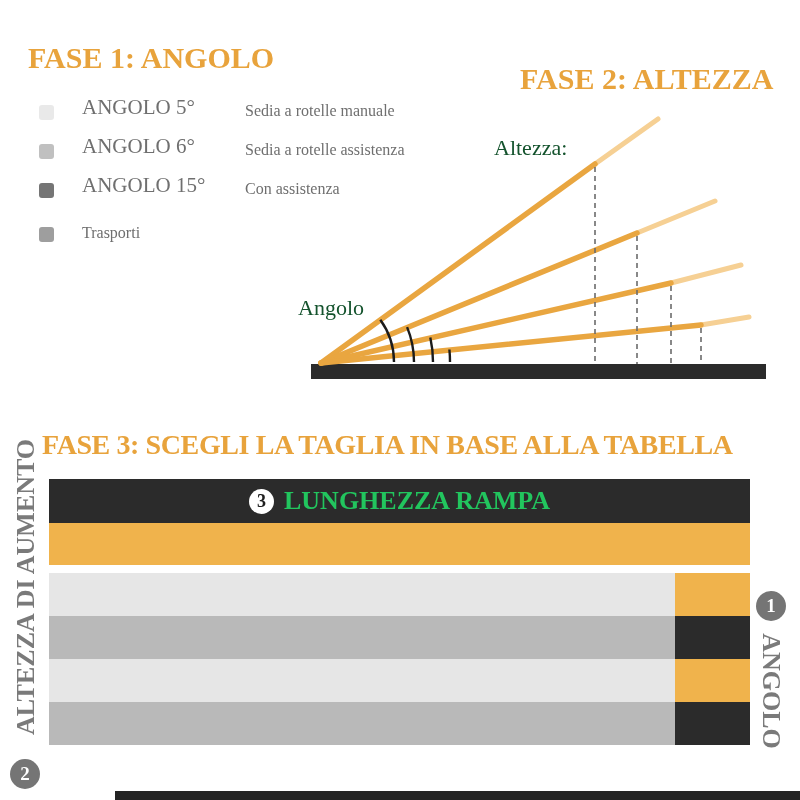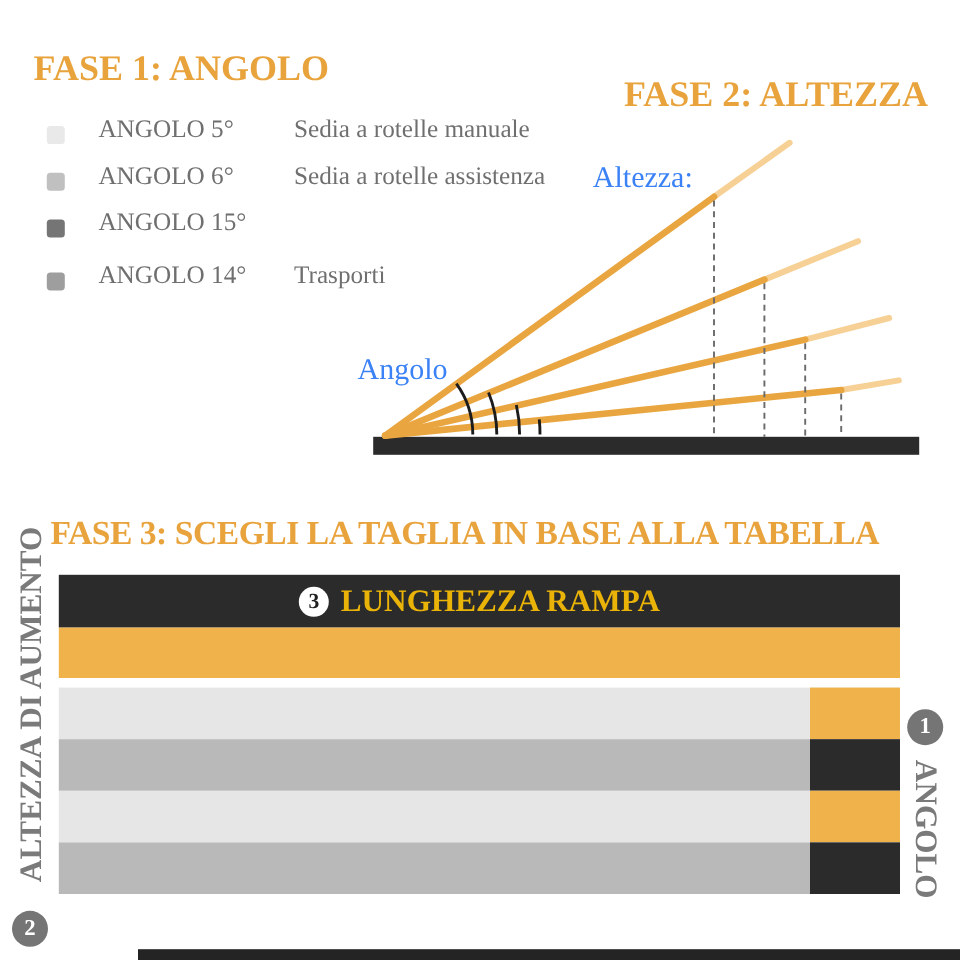--- a/index.html
+++ b/index.html
@@ -8,30 +8,30 @@
   .canvas { position:relative; width:800px; height:800px; background:#fff; overflow:hidden;font-family:Liberation Serif, serif; }
 
   .heading { position:absolute; font-weight:bold; color:#E8A33C; white-space:nowrap; }
   .fase1 { left:28px; top:41px;  font-size:30px; }
   .fase2 { left:520px; top:62px; font-size:30px; }
   .fase3 { left:42px; top:429px; font-size:28px; letter-spacing:-0.4px; }
 
   .legend-row { position:absolute; left:39px; height:26px; display:flex; align-items:flex-end;gap:16px; }
   .swatch { width:15px; height:15px; border-radius:3px; margin-right:12px; flex:0 0 auto; }
   .legend-angle { width:147px; font-size:21px; color:#6F6F6F; white-space:nowrap; }
-  .legend-desc { font-size:21px; color:#6F6F6F; white-space:nowrap; }
+  .legend-desc { font-size:16px; color:#6F6F6F; white-space:nowrap; }
 
   .diagram-svg { position:absolute; left:0; top:0; }
-  .diagram-label { position:absolute; font-size:25px; color:#3b82f6; white-space:nowrap; }
+  .diagram-label { position:absolute; font-size:22px; color:#14532d; white-space:nowrap; }
   .lbl-altezza { left:494px; top:135px; }
   .lbl-angolo  { left:298px; top:295px; }
 
   .tbl-header { position:absolute; left:49px; top:479px; width:701px; height:44px;
                 background:#2B2B2B; display:flex; align-items:center; justify-content:center; gap:10px; }
-  .tbl-header-label { color:#eab308; font-weight:bold; font-size:26px; white-space:nowrap; }
+  .tbl-header-label { color:#22c55e; font-weight:bold; font-size:26px; white-space:nowrap; }
   .badge { border-radius:50%; display:flex; align-items:center; justify-content:center; font-weight:bold; }
   .badge-white { width:25px; height:25px; background:#ffffff; color:#1F1F1F; font-size:18px; }
   .badge-gray  { position:absolute; width:30px; height:30px; background:#757575; color:#ffffff; font-size:19px; }
   .badge-1 { left:756px; top:591px; }
   .badge-2 { left:10px;  top:759px; }
 
   .row-orange { position:absolute; left:49px; top:523px; width:701px; height:42px; }
   .trow { position:absolute; left:49px; width:701px; height:43px; }
   .trow-0 { top:573px; } .trow-1 { top:616px; } .trow-2 { top:659px; } .trow-3 { top:702px; }
   .accent-cell { position:absolute; right:0; top:0; width:75px; height:100%; }
@@ -56,24 +56,24 @@
     <span class="legend-desc">Sedia a rotelle manuale</span>
   </div>
   <div class="legend-row" style="top:133px">
     <span class="swatch" style="background: rgb(192, 192, 192);"></span>
     <span class="legend-angle">ANGOLO 6°</span>
     <span class="legend-desc">Sedia a rotelle assistenza</span>
   </div>
   <div class="legend-row" style="top:172px">
     <span class="swatch" style="background: rgb(117, 117, 117);"></span>
     <span class="legend-angle">ANGOLO 15°</span>
+    <span class="legend-desc">Con assistenza</span>
   </div>
   <div class="legend-row" style="top:216px">
     <span class="swatch" style="background: rgb(158, 158, 158);"></span>
-    <span class="legend-angle">ANGOLO 14°</span>
     <span class="legend-desc">Trasporti</span>
   </div>
 
   <div class="heading fase2">FASE 2: ALTEZZA</div>
   <div class="diagram-label lbl-altezza">Altezza:</div>
   <div class="diagram-label lbl-angolo">Angolo</div>
 
   <svg class="diagram-svg" width="800" height="400" viewBox="0 0 800 400">
     <rect x="311" y="364" width="455" height="15" fill="#2B2B2B"></rect>
 

